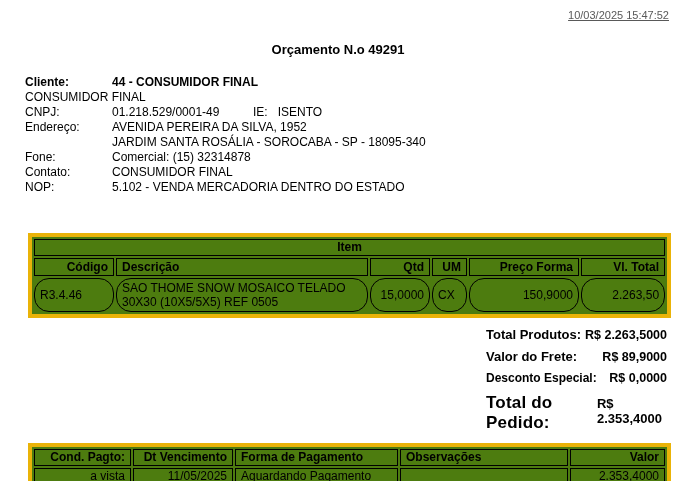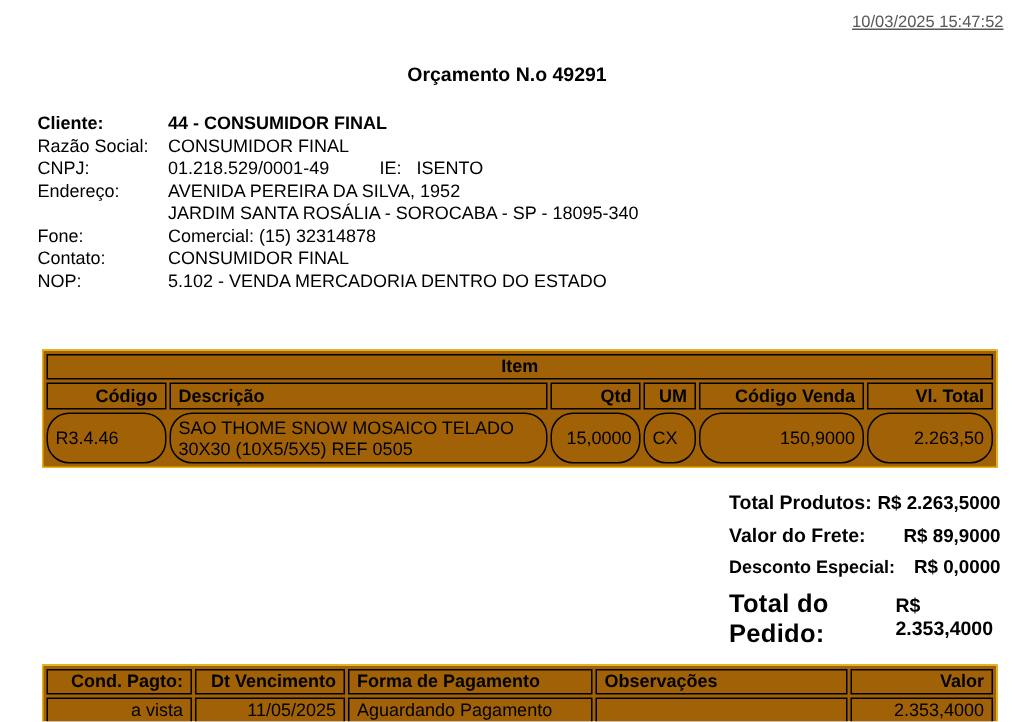--- a/index.html
+++ b/index.html
@@ -41,24 +41,24 @@
   }
   .info-row { display: flex; }
   .info-label { width: 87px; flex-shrink: 0; }
   .bold { font-weight: 700; }
   .cnpj-value { display: inline-block; width: 141px; }
   .ie-value { margin-left: 10px; }
 
   table.doc-table {
     border-collapse: separate;
     border-spacing: 2px;
-    border: 1px solid #eab308;
+    border: 4px solid #eab308;
     table-layout: fixed;
     width: 637px;
-    background: #a16207;
+    background: #4d7c0f;
     font-size: 12px;
   }
   table.doc-table th, table.doc-table td {
     border: 1px solid #000000;
     padding: 1px 5px;
     overflow: hidden;
     vertical-align: middle;
   }
   .item-table-wrap { position: absolute; top: 233px; left: 28px; }
   .payment-table-wrap { position: absolute; top: 443px; left: 28px; }
@@ -98,21 +98,20 @@
   <div class="datetime">10/03/2025 15:47:52</div>
 
   <div class="doc-title">Orçamento N.o 49291</div>
 
   <div class="client-block">
     <div class="info-row">
       <span class="info-label bold">Cliente:</span>
       <span class="bold">44 - CONSUMIDOR FINAL</span>
     </div>
     <div class="info-row">
-      <span class="info-label">Razão Social:</span>
       <span>CONSUMIDOR FINAL</span>
     </div>
     <div class="info-row">
       <span class="info-label">CNPJ:</span>
       <span><span class="cnpj-value">01.218.529/0001-49</span><span>IE:</span><span class="ie-value">ISENTO</span></span>
     </div>
     <div class="info-row">
       <span class="info-label">Endereço:</span>
       <span>AVENIDA PEREIRA DA SILVA, 1952</span>
     </div>
@@ -146,21 +145,21 @@
       </colgroup>
       <tbody>
           <tr>
         <th colspan="6" class="caption-cell">Item</th>
       </tr>
       <tr>
         <th class="col-h t-center">Código</th>
         <th class="col-h t-left">Descrição</th>
         <th class="col-h t-center">Qtd</th>
         <th class="col-h t-center">UM</th>
-        <th class="col-h t-center">Código Venda</th>
+        <th class="col-h t-center">Preço Forma</th>
         <th class="col-h t-center">Vl. Total</th>
       </tr>
       <tr class="item-data">
         <td class="t-left">R3.4.46</td>
         <td class="t-left desc-cell">SAO THOME SNOW MOSAICO TELADO
 30X30 (10X5/5X5) REF 0505</td>
         <td class="t-right">15,0000</td>
         <td class="t-left">CX</td>
         <td class="t-right">150,9000</td>
         <td class="t-right">2.263,50</td>

